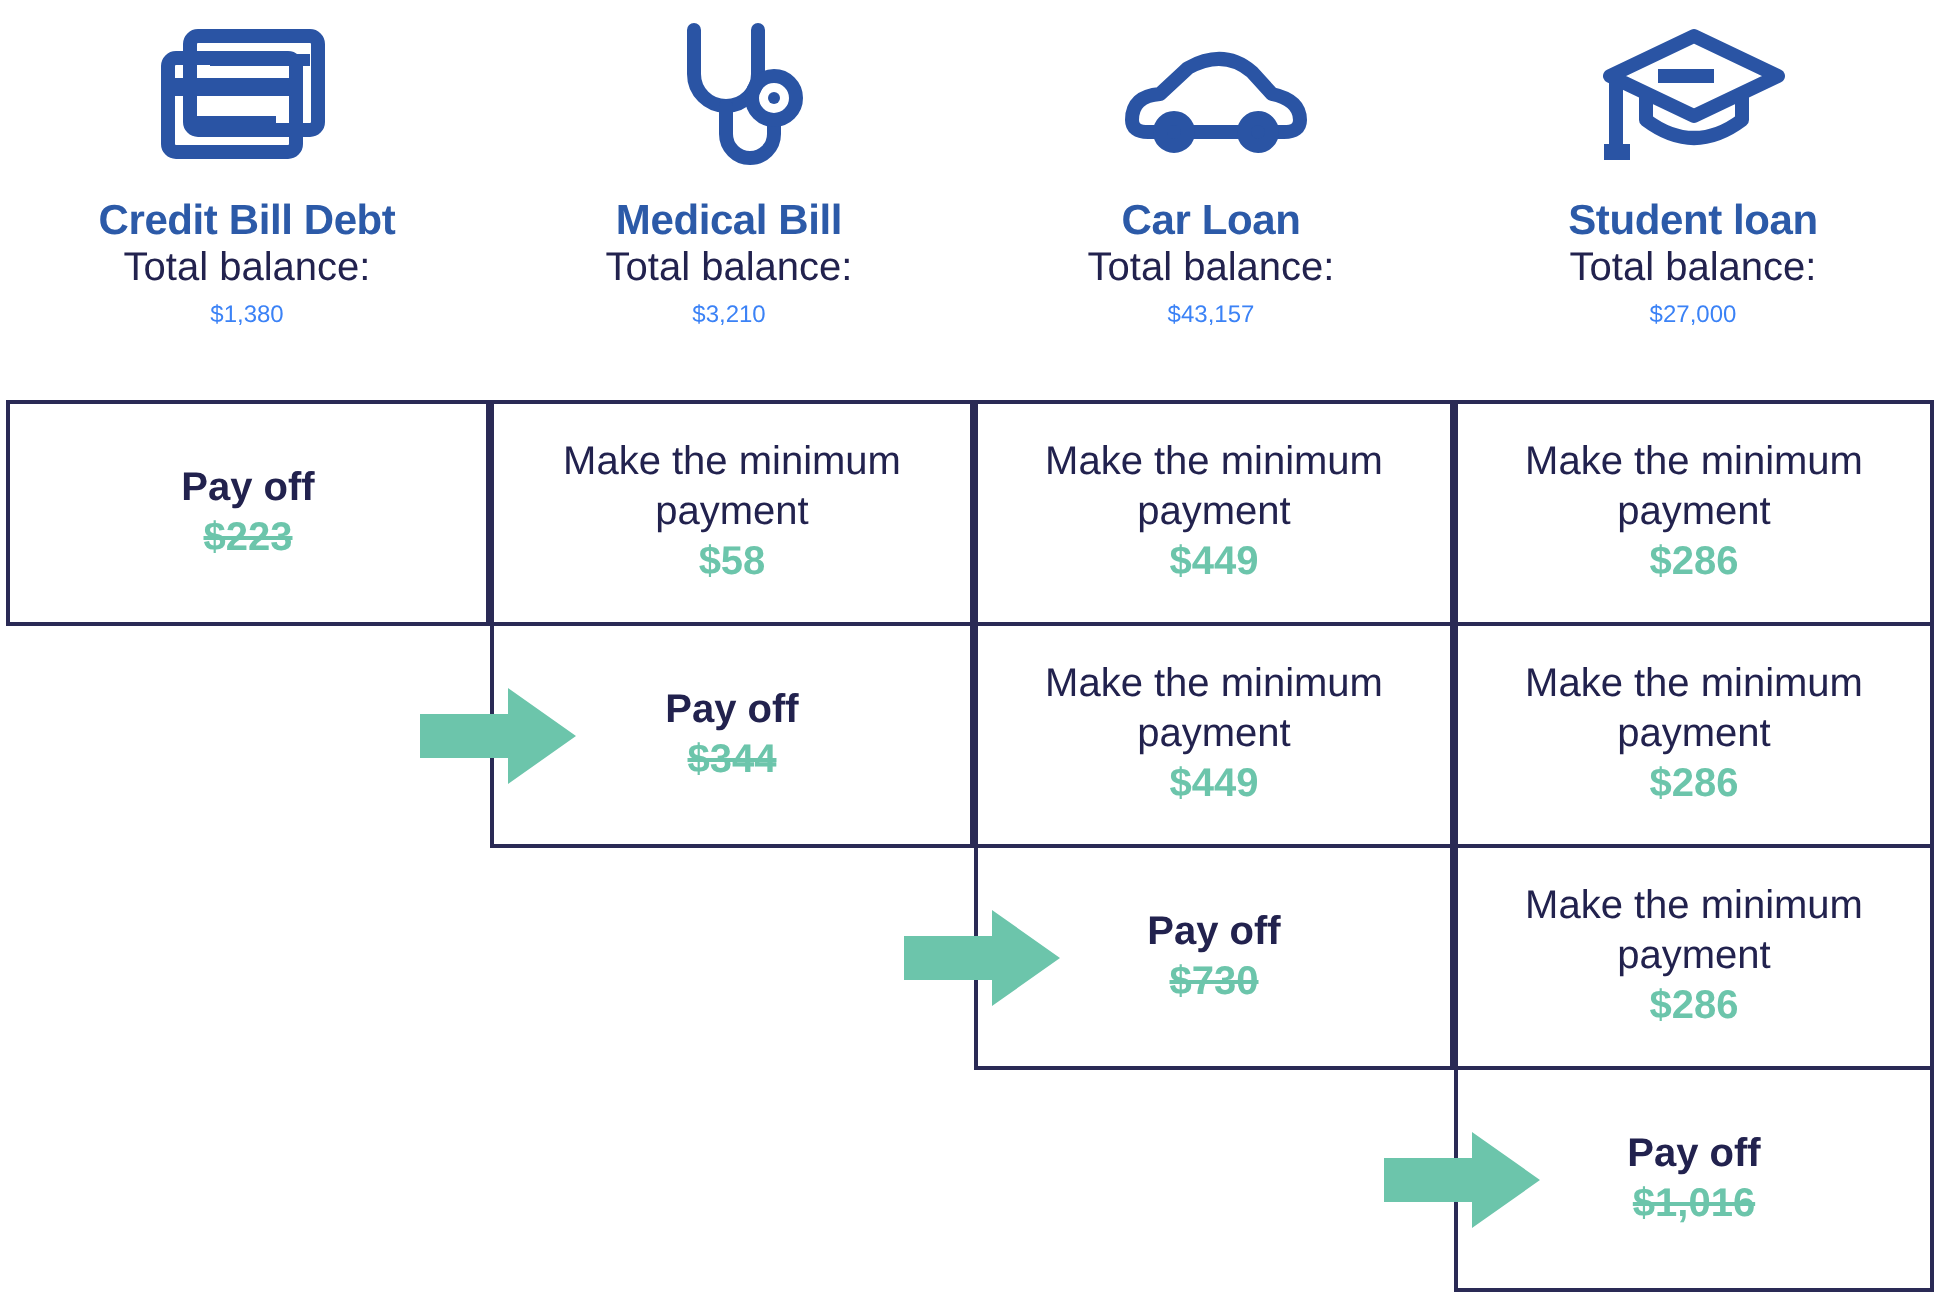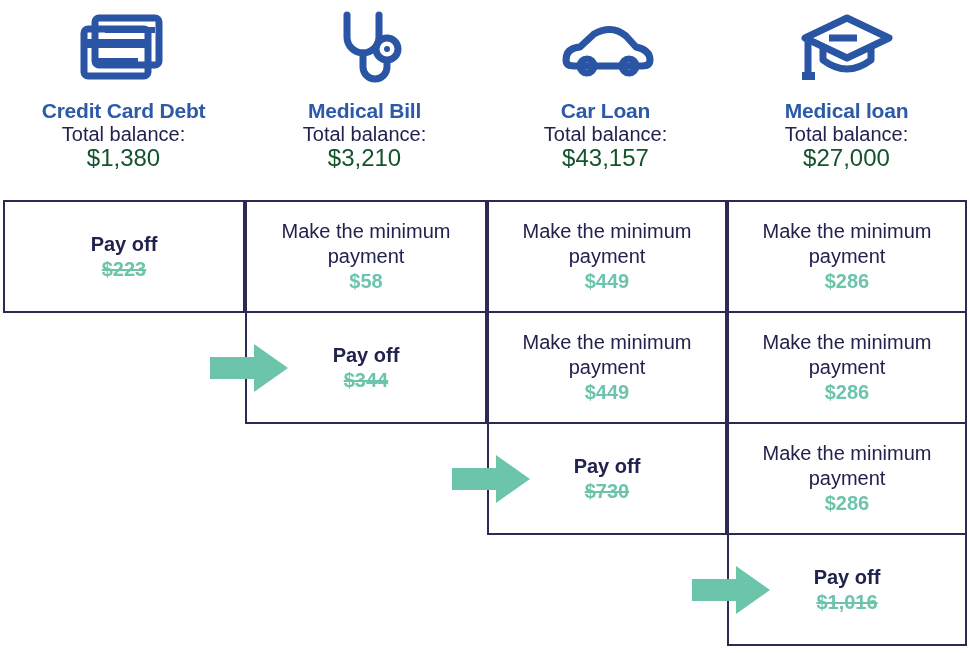--- a/index.html
+++ b/index.html
@@ -36,22 +36,22 @@
     letter-spacing:-0.2px;
     text-align:center;
     margin-top:1px;
   }
   .bal-label{
     color:#22224E;
     font-size:20px;
     line-height:23px;
   }
   .bal-value{
-    color:#14532d;
-    font-size:24px;
+    color:#3b82f6;
+    font-size:12px;
     line-height:23px;
     text-align:center;
   }
 
   
   .grid{position:absolute;left:0;top:198px;width:970px;height:455px;}
   .cell{
     position:absolute;
     box-sizing:border-box;
     border:2px solid #2A2A55;
@@ -99,21 +99,21 @@
         <svg width="92" height="80" viewBox="0 0 92 80">
           <g fill="none" stroke="#2A54A4" stroke-width="7">
             <rect x="17" y="9" width="64" height="47" rx="4"></rect>
             <rect x="6" y="20" width="64" height="47" rx="4"></rect>
           </g>
           <rect x="6" y="30" width="64" height="9" fill="#2A54A4"></rect>
           <rect x="16" y="49" width="44" height="7" fill="#2A54A4"></rect>
           <rect x="27" y="18" width="50" height="6" fill="#2A54A4"></rect>
         </svg>
       </div>
-      <div class="debt-name">Credit Card Debt</div>
+      <div class="debt-name">Credit Bill Debt</div>
       <div class="bal-label">Total balance:</div>
       <div class="bal-value">$1,380</div>
     </div>
 
     <div class="head-col">
       <div class="icon-wrap">
         <svg width="92" height="85" viewBox="0 0 92 85">
           <g fill="none" stroke="#2A54A4" stroke-width="7" stroke-linecap="round">
             <path d="M28 8 v22 a16 16 0 0 0 32 0 V8"></path>
             <path d="M44 46 v14 a12 12 0 0 0 24 0 v-6"></path>
@@ -143,21 +143,21 @@
     <div class="head-col">
       <div class="icon-wrap">
         <svg width="96" height="82" viewBox="0 0 96 82">
           <path d="M48 10 L90 30 L48 50 L6 30 Z" fill="none" stroke="#2A54A4" stroke-width="7" stroke-linejoin="round"></path>
           <path d="M24 38 v14 q24 18 48 0 V38" fill="none" stroke="#2A54A4" stroke-width="7" stroke-linejoin="round"></path>
           <path d="M9 31 v36" fill="none" stroke="#2A54A4" stroke-width="7"></path>
           <rect x="3" y="64" width="13" height="8" fill="#2A54A4"></rect>
           <path d="M30 30 h28" fill="none" stroke="#2A54A4" stroke-width="7"></path>
         </svg>
       </div>
-      <div class="debt-name">Medical loan</div>
+      <div class="debt-name">Student loan</div>
       <div class="bal-label">Total balance:</div>
       <div class="bal-value">$27,000</div>
     </div>
 
   </div>
 
   <div class="grid" id="grid">
       <div class="cell payoff" style="left: 3px; top: 2px; width: 242px; height: 113px;">
         <div class="c-label">Pay off</div>
         <div class="c-amount struck">$223</div>

